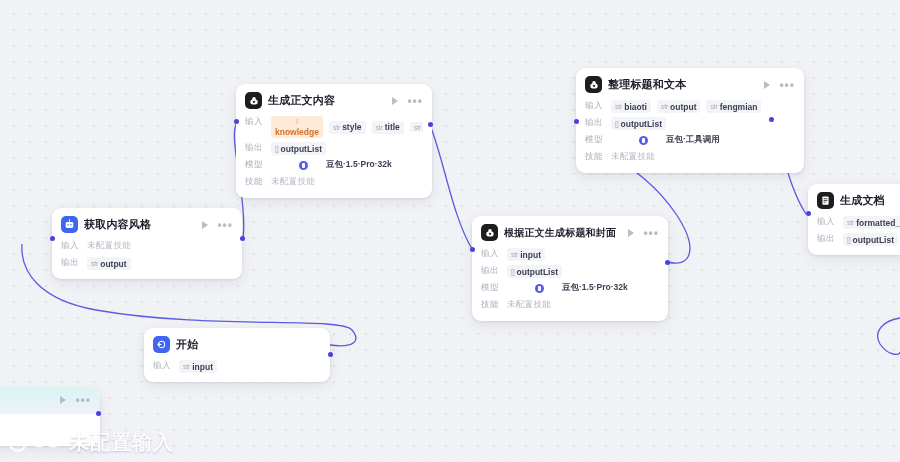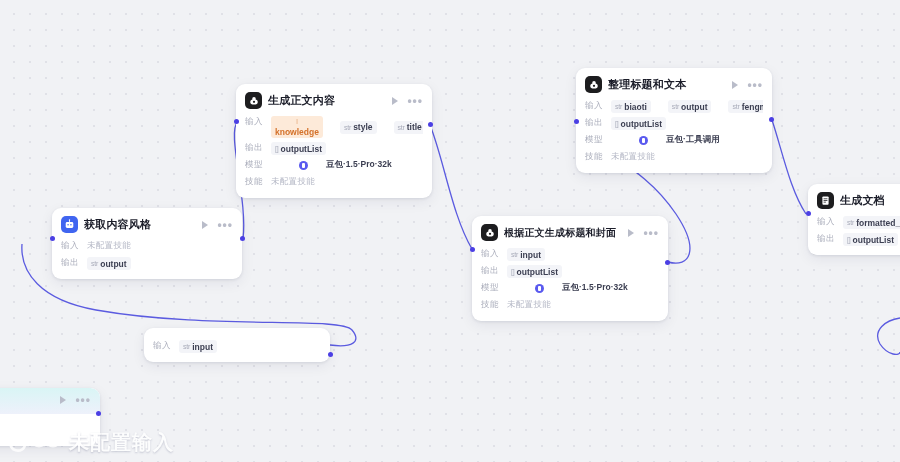--- a/index.html
+++ b/index.html
@@ -105,21 +105,21 @@
   .row-label {
     font-size: 8.5px;
     color: #a9acba;
     flex: 0 0 auto;
     letter-spacing: .5px;
     width: 20px;
   }
   .chips {
     display: flex;
     align-items: center;
-    gap: 17px;
+    gap: 6px;
     flex-wrap: nowrap;
     overflow: hidden;
   }
   .chip {
     display: inline-flex;
     align-items: center;
     gap: 2px;
     font-size: 8.5px;
     font-weight: bold;
     color: #3c3f52;
@@ -331,21 +331,21 @@
 
       <div class="row">
         <span class="row-label">技能</span>
         <span class="row-text">未配置技能</span>
       </div>
     </div>
   </div>
   <span class="port" style="left:234px; top:119px;"></span>
   <span class="port" style="left:428px; top:122px;"></span>
 
-  <div class="node" id="n-organize" style="left:576px; top:68px; width:196px;">
+  <div class="node" id="n-organize" style="left:576px; top:68px; width:228px;">
     <div class="node-inner">
       <div class="node-head">
         <span class="node-icon icon-dark">
           <svg width="12" height="12" viewBox="0 0 16 16">
             <ellipse cx="8" cy="9.2" rx="5" ry="3.6" fill="#fff"></ellipse>
             <circle cx="8" cy="5.2" r="2.4" fill="#fff"></circle>
             <circle cx="8" cy="9" r="1.5" fill="#1d1d1f"></circle>
           </svg>
         </span>
         <span class="node-title">整理标题和文本</span>
@@ -487,20 +487,30 @@
             <span>outputList</span>
           </span>
         </span>
       </div>
     </div>
   </div>
   <span class="port" style="left:806px; top:211px;"></span>
 
   <div class="node" id="n-start" style="left:144px; top:328px; width:186px;">
     <div class="node-inner">
+      <div class="node-head">
+        <span class="node-icon icon-blue">
+          <svg width="11" height="11" viewBox="0 0 16 16">
+            <circle cx="8" cy="8" r="4.6" fill="none" stroke="#fff" stroke-width="1.5"></circle>
+            <rect x="2" y="7.2" width="6" height="1.6" fill="#fff"></rect>
+            <path d="M5.6 5.6 L3.2 8 L5.6 10.4 Z" fill="#fff"></path>
+          </svg>
+        </span>
+        <span class="node-title">开始</span>
+      </div>
 
       <div class="row">
         <span class="row-label">输入</span>
         <span class="chips">
           <span class="chip">
             <span class="tt">str</span>
             <span>input</span>
           </span>
         </span>
       </div>

